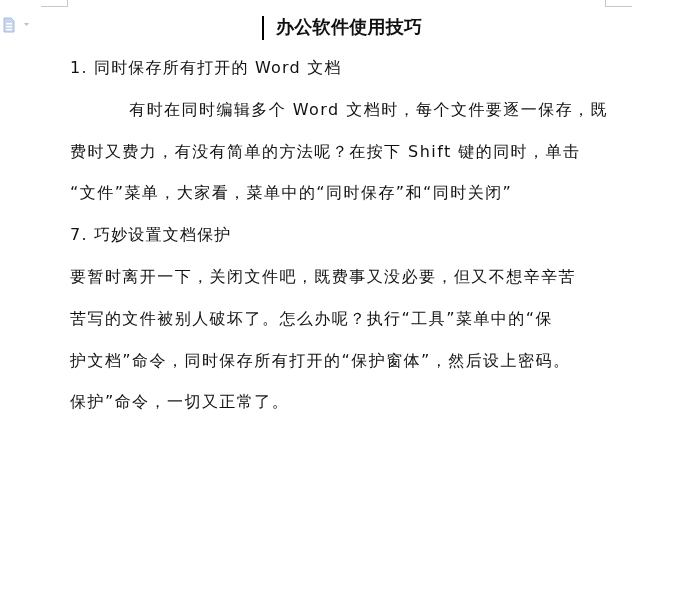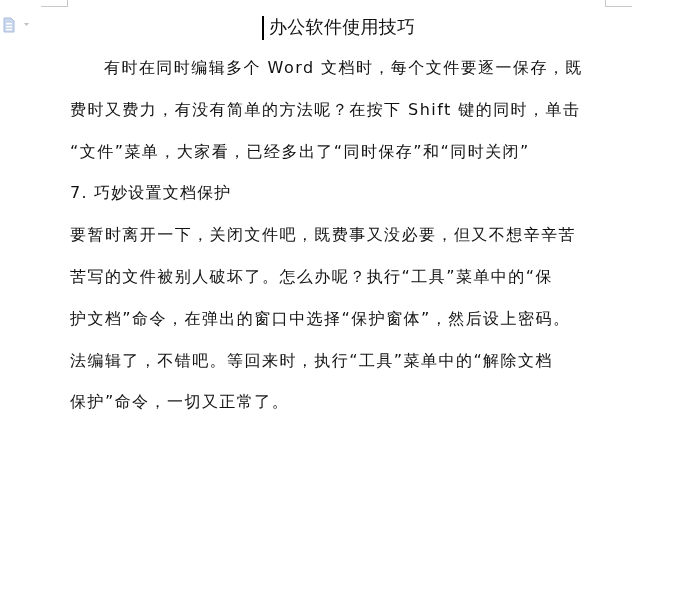--- a/index.html
+++ b/index.html
@@ -3,26 +3,26 @@
 <meta charset="utf-8">
 <style>
   html, body { margin: 0; padding: 0; background: #ffffff; }
   body { width: 680px; height: 591px; position: relative; overflow: hidden;
          font-family: "DejaVu Sans", "Liberation Sans", sans-serif; color: #111; }
   .crop { position: absolute; border-color: #c8c8c8; border-style: solid; width: 26px; height: 6px; }
   .crop.tl { left: 41px; top: 0; border-width: 0 1px 1px 0; }
   .crop.tr { left: 605px; top: 0; border-width: 0 0 1px 1px; }
   .para-icon { position: absolute; left: 3px; top: 17px; width: 30px; height: 16px; cursor: pointer; }
   .para-icon svg { display: block; }
-  .title { position: absolute; left: 269px; top: 15px; font-size: 18px; font-weight: normal;
+  .title { position: absolute; left: 276px; top: 15px; font-size: 18px; font-weight: bold;
            line-height: 24px; letter-spacing: 0.3px; white-space: nowrap; }
   .caret { position: absolute; left: 262px; top: 16px; width: 2px; height: 24px; background: #000; }
   .body { position: absolute; left: 70px; top: 57px; width: 538px; }
   .line { height: 41.8px; line-height: 22px; font-size: 16px; white-space: nowrap; letter-spacing: 1.45px; }
-  .indent { padding-left: 34px; }
+  .indent { padding-left: 34px; text-align: right; }
   .heading { letter-spacing: 1.2px; }
 </style>
 </head>
 <body>
 
 <div class="crop tl"></div>
 <div class="crop tr"></div>
 
 <div class="para-icon">
   <svg width="30" height="16" viewBox="0 0 30 16">
@@ -31,22 +31,22 @@
     <rect x="3" y="9" width="6" height="1.4" fill="#ffffff"></rect>
     <rect x="3" y="12" width="6" height="1.4" fill="#ffffff"></rect>
     <path d="M21 6 L26 6 L23.5 9 Z" fill="#c0c0c0"></path>
   </svg>
 </div>
 
 <div class="caret"></div>
 <div class="title">办公软件使用技巧</div>
 
 <div class="body">
+  <div class="line heading">1. 同时保存所有打开的 Word 文档</div>
   <div class="line indent">有时在同时编辑多个 Word 文档时，每个文件要逐一保存，既</div>
   <div class="line">费时又费力，有没有简单的方法呢？在按下 Shift 键的同时，单击</div>
-  <div class="line">“文件”菜单，大家看，已经多出了“同时保存”和“同时关闭”</div>
+  <div class="line">“文件”菜单，大家看，菜单中的“同时保存”和“同时关闭”</div>
   <div class="line heading">7. 巧妙设置文档保护</div>
   <div class="line">要暂时离开一下，关闭文件吧，既费事又没必要，但又不想辛辛苦</div>
   <div class="line">苦写的文件被别人破坏了。怎么办呢？执行“工具”菜单中的“保</div>
-  <div class="line">护文档”命令，在弹出的窗口中选择“保护窗体”，然后设上密码。</div>
-  <div class="line">法编辑了，不错吧。等回来时，执行“工具”菜单中的“解除文档</div>
+  <div class="line">护文档”命令，同时保存所有打开的“保护窗体”，然后设上密码。</div>
   <div class="line">保护”命令，一切又正常了。</div>
 </div>
 
 </body></html>

